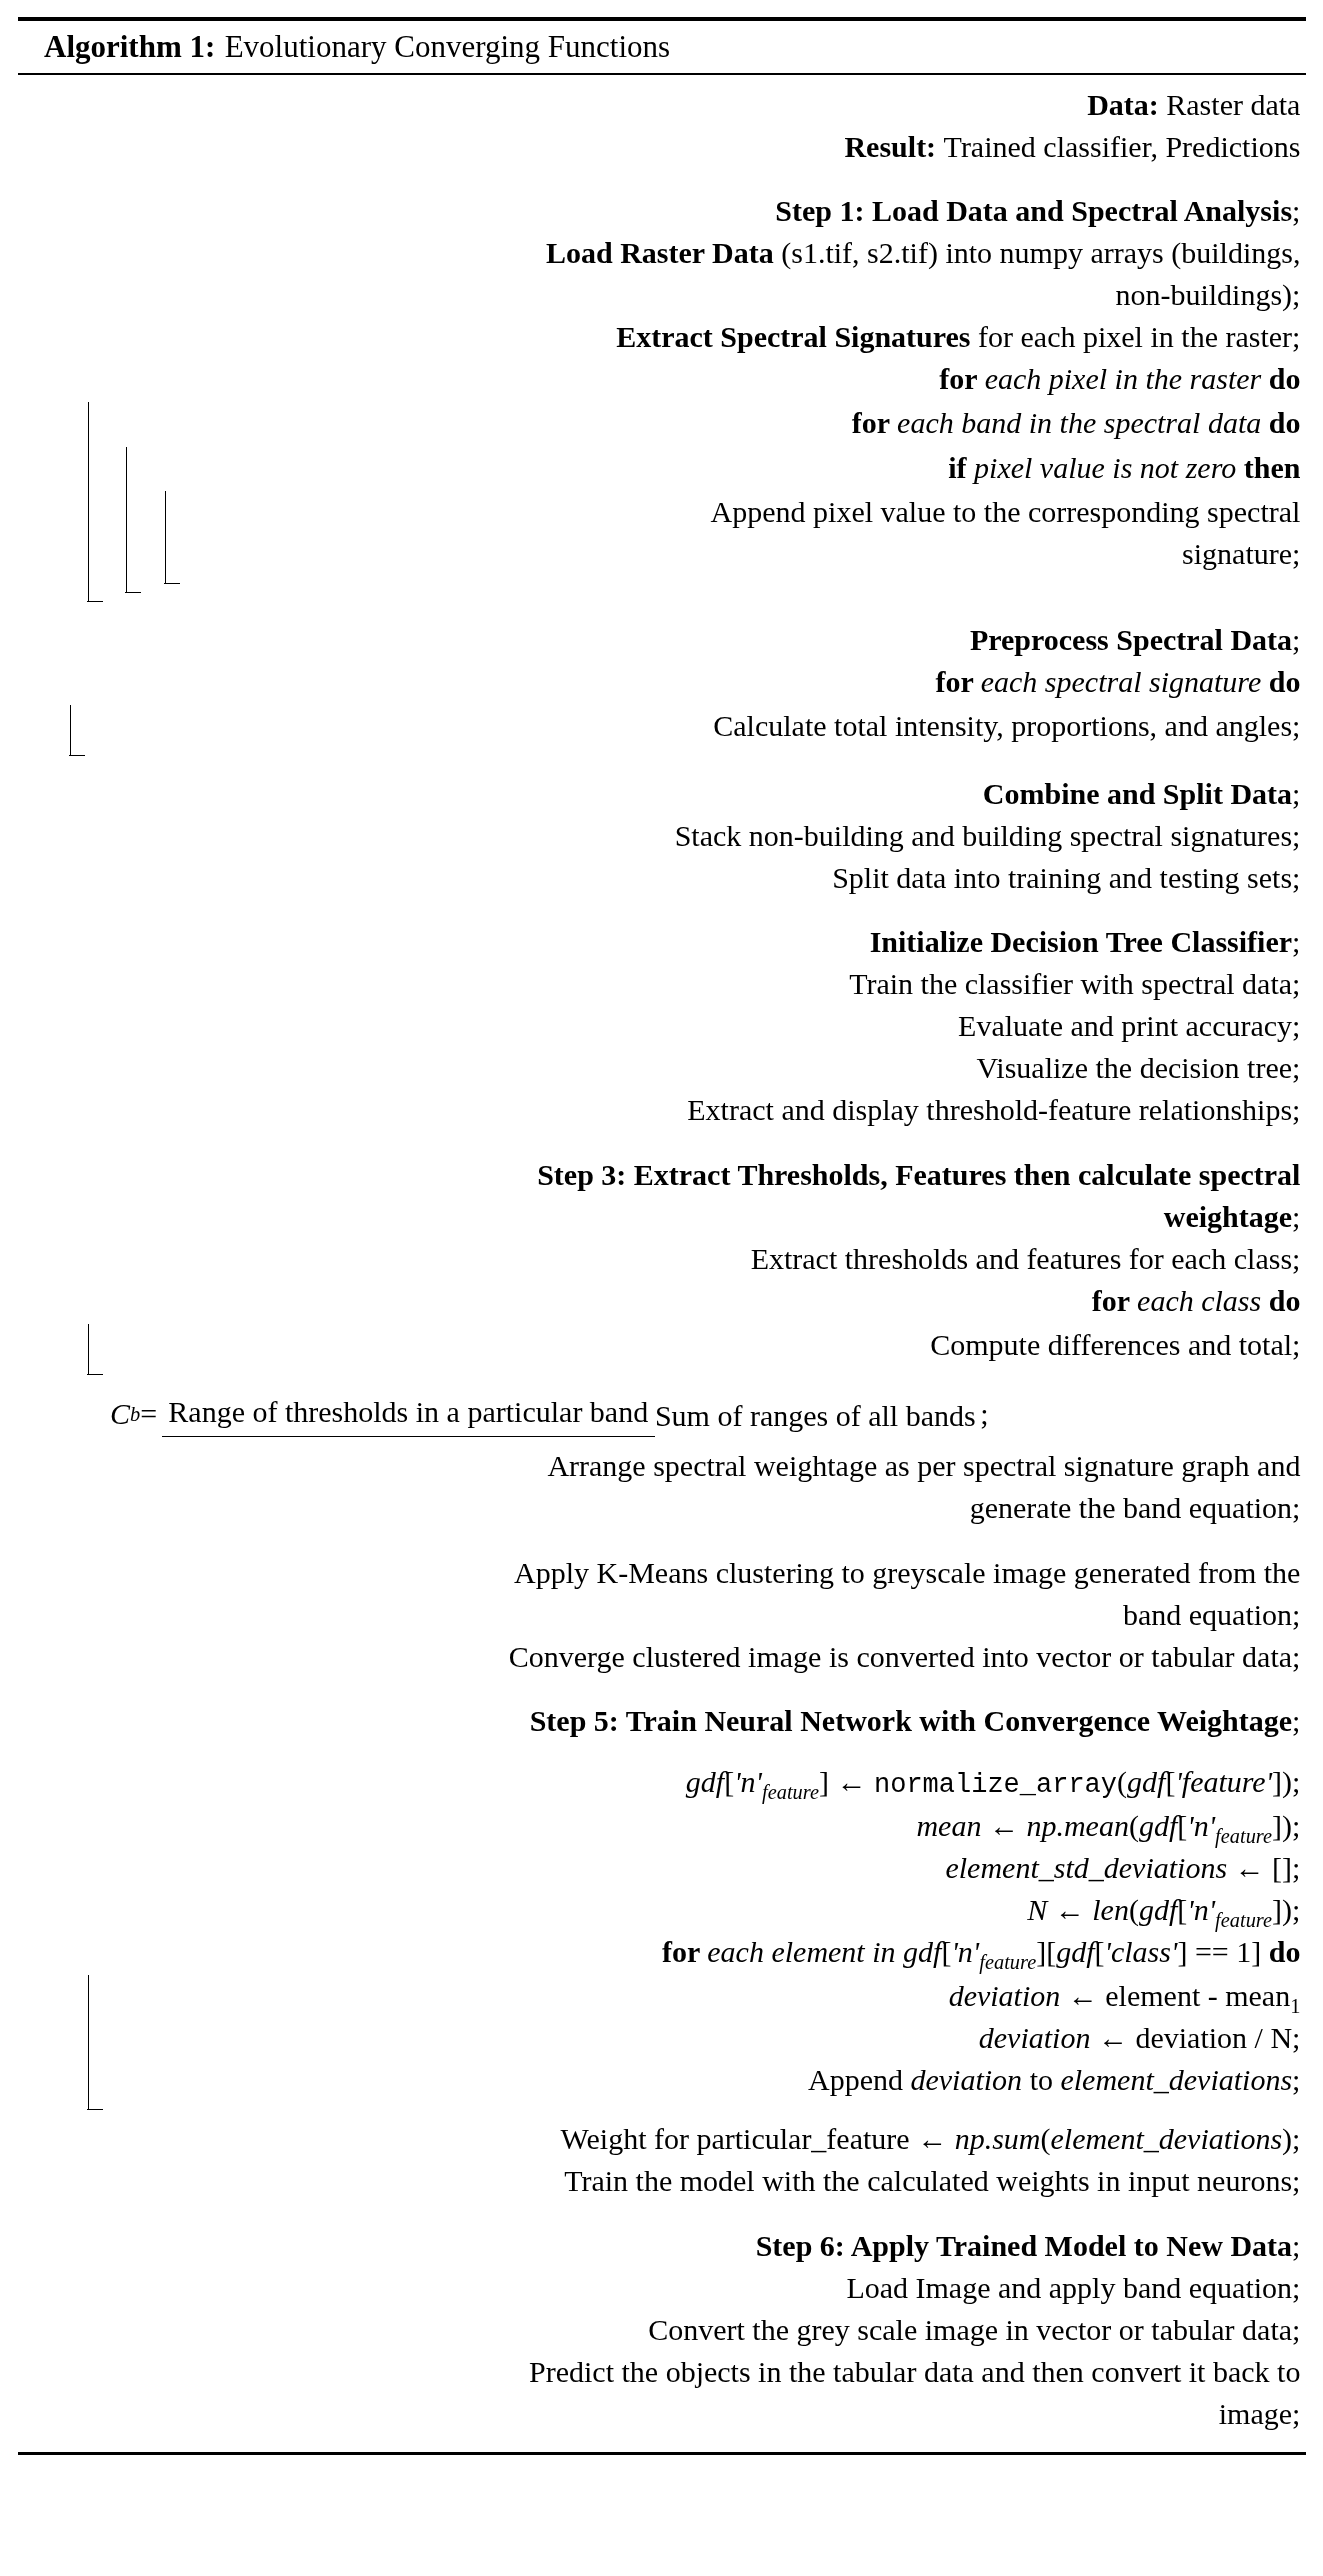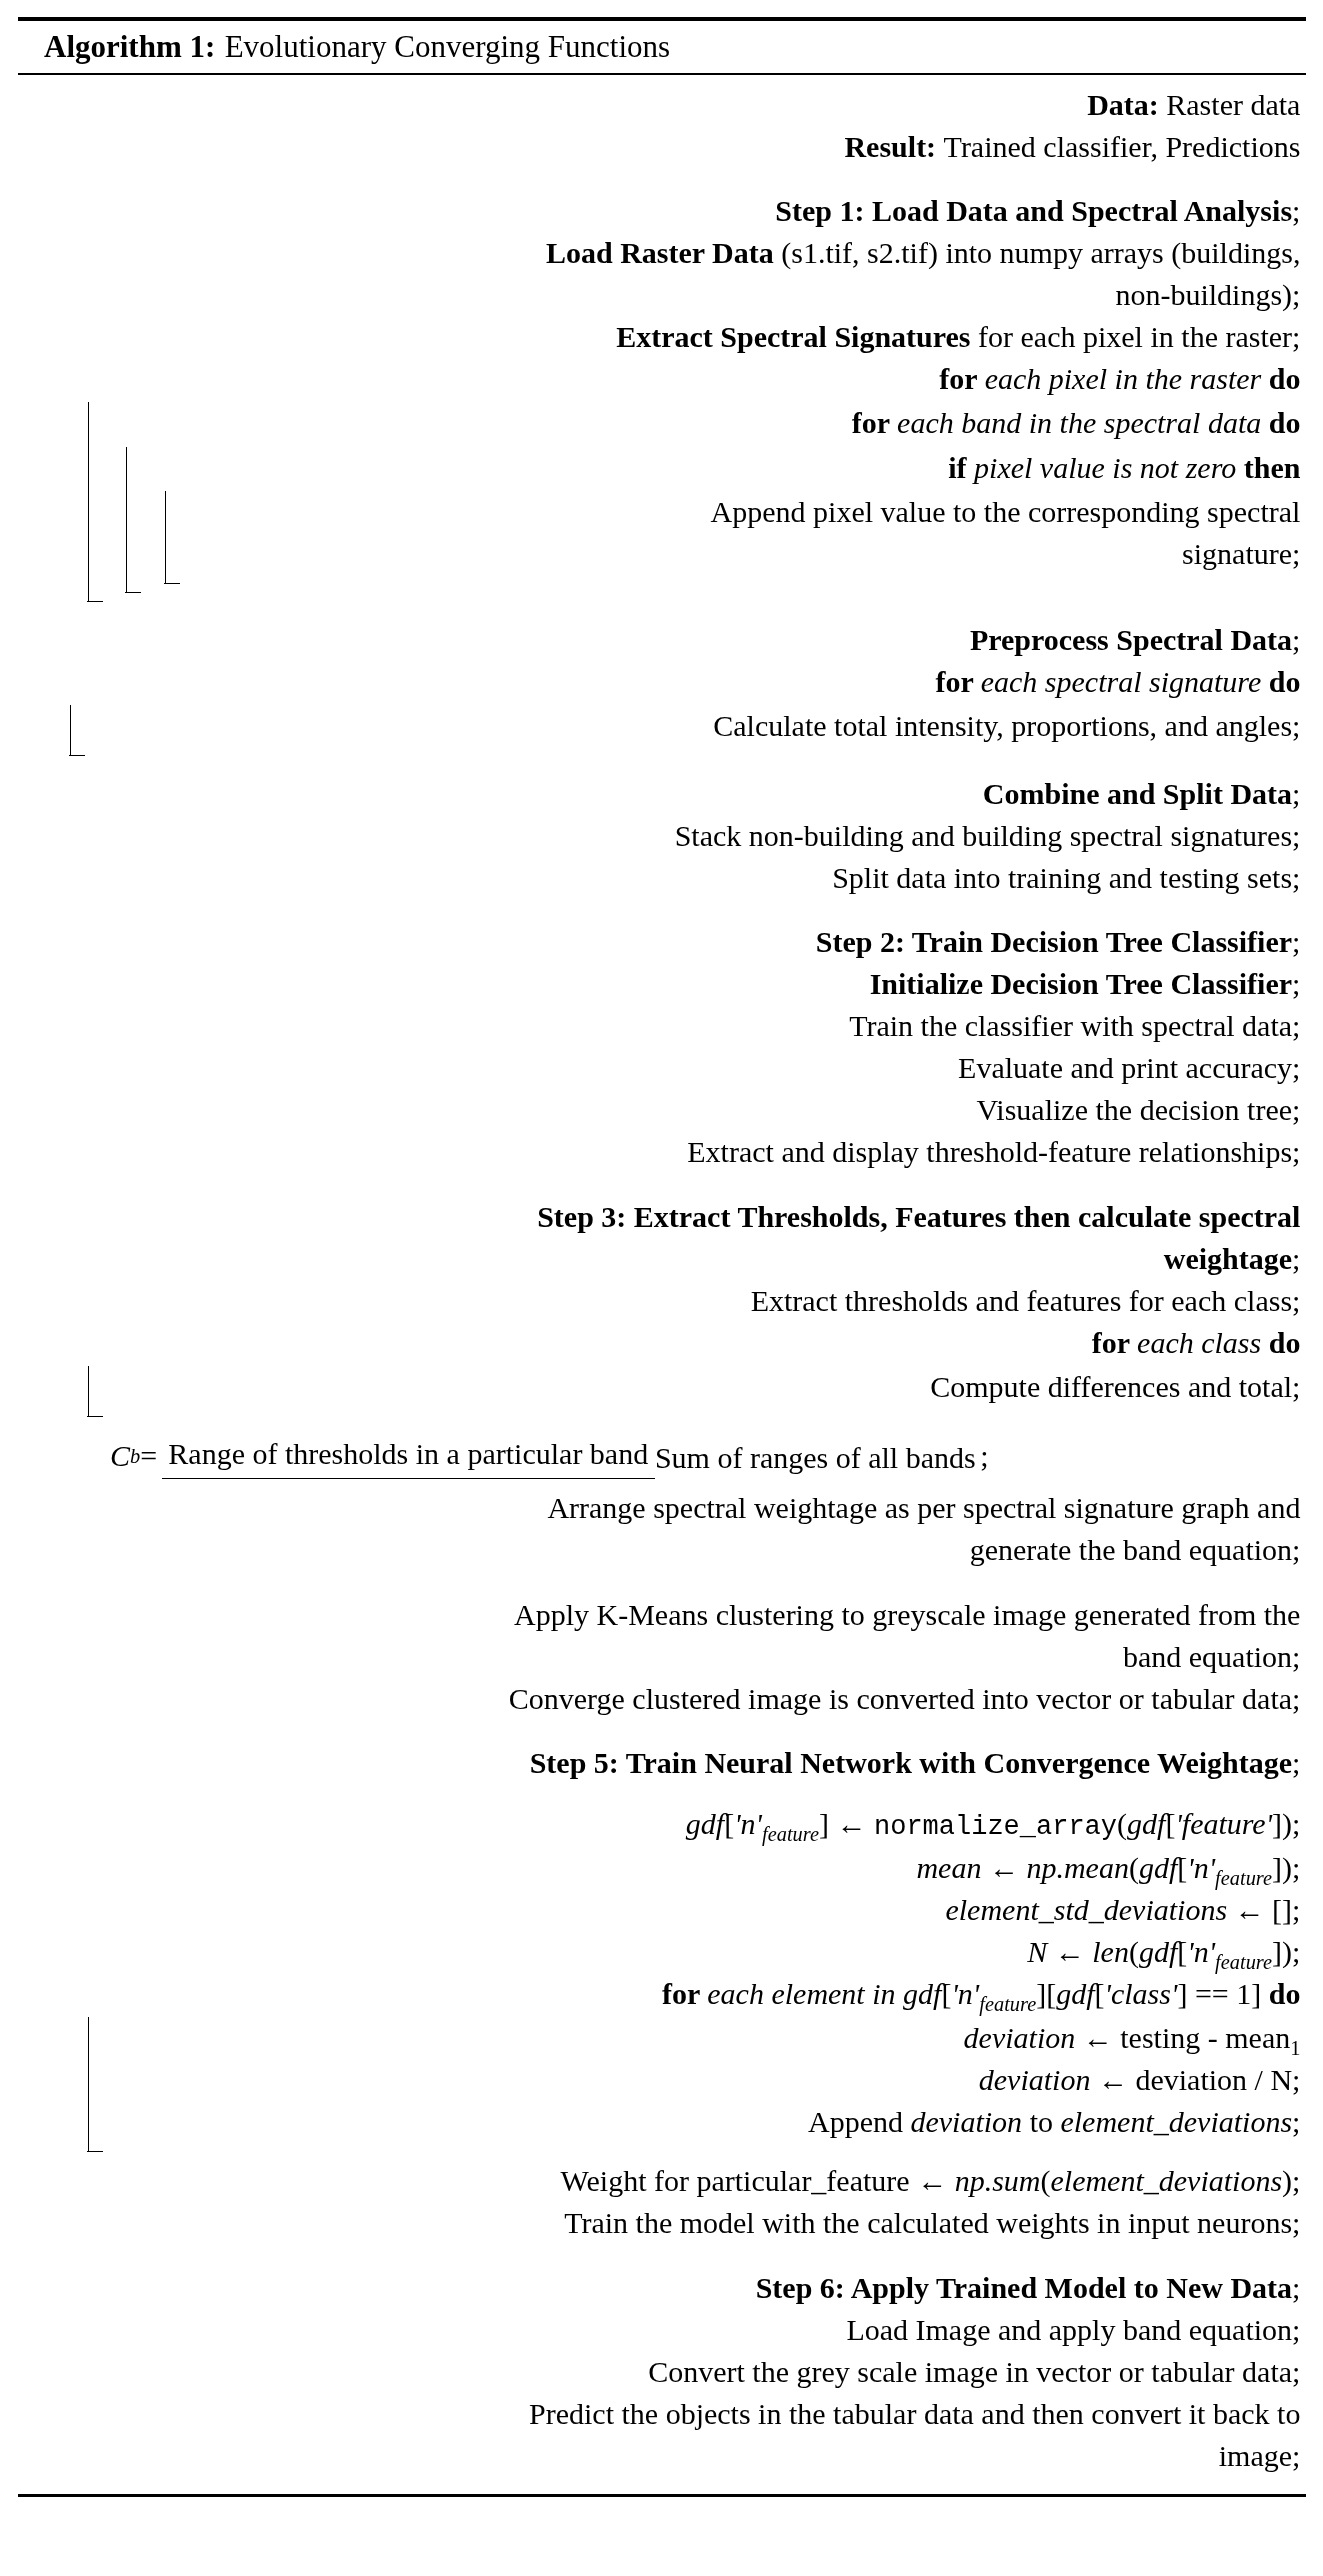--- a/index.html
+++ b/index.html
@@ -93,21 +93,20 @@
       <div class="line" style="margin-left: 37px;"><span class="seg b">Preprocess Spectral Data</span><span class="seg">;</span></div>
       <div class="line" style="margin-left: 37px;"><span class="seg b">for </span><span class="seg i">each spectral signature </span><span class="seg b">do</span></div>
       <div class="block" style="margin-left: 1px;">
         <div class="line" style="margin-left: 0px;"><span class="seg">Calculate total intensity, proportions, and angles;</span></div>
       </div>
       <div style="height: 17px;"></div>
       <div class="line" style="margin-left: 37px;"><span class="seg b">Combine and Split Data</span><span class="seg">;</span></div>
       <div class="line" style="margin-left: 37px;"><span class="seg">Stack non-building and building spectral signatures;</span></div>
       <div class="line" style="margin-left: 37px;"><span class="seg">Split data into training and testing sets;</span></div>
       <div style="height: 22.5px;"></div>
-      <div class="line" style="margin-left: 0px;"><span class="seg b">Step 2: Train Decision Tree Classifier</span><span class="seg">;</span></div>
       <div class="line" style="margin-left: 37px;"><span class="seg b">Initialize Decision Tree Classifier</span><span class="seg">;</span></div>
       <div class="line" style="margin-left: 37px;"><span class="seg">Train the classifier with spectral data;</span></div>
       <div class="line" style="margin-left: 37px;"><span class="seg">Evaluate and print accuracy;</span></div>
       <div class="line" style="margin-left: 37px;"><span class="seg">Visualize the decision tree;</span></div>
       <div class="line" style="margin-left: 37px;"><span class="seg">Extract and display threshold-feature relationships;</span></div>
       <div style="height: 22.5px;"></div>
       <div class="line" style="margin-left: 17px;"><span class="seg b">Step 3: Extract Thresholds, Features then calculate spectral</span></div>
       <div class="line" style="margin-left: 9.3px;"><span class="seg b">weightage</span><span class="seg">;</span></div>
       <div class="line" style="margin-left: 37px;"><span class="seg">Extract thresholds and features for each class;</span></div>
       <div class="line" style="margin-left: 37px;"><span class="seg b">for </span><span class="seg i">each class </span><span class="seg b">do</span></div>
@@ -133,21 +132,21 @@
       <div class="line" style="margin-left: 37px;"><span class="seg">Converge clustered image is converted into vector or tabular data;</span></div>
       <div style="height: 22.5px;"></div>
       <div class="line" style="margin-left: 0px;"><span class="seg b">Step 5: Train Neural Network with Convergence Weightage</span><span class="seg">;</span></div>
       <div style="height: 19px;"></div>
       <div class="line" style="margin-left: 74px;"><span class="seg i">gdf</span><span class="seg">[</span><span class="seg i">'n'</span><sub class="seg i">feature</sub><span class="seg">] ← </span><span class="seg m">normalize_array</span><span class="seg">(</span><span class="seg i">gdf</span><span class="seg">[</span><span class="seg i">'feature'</span><span class="seg">]);</span></div>
       <div class="line" style="margin-left: 74px;"><span class="seg i">mean</span><span class="seg"> ← </span><span class="seg i">np.mean</span><span class="seg">(</span><span class="seg i">gdf</span><span class="seg">[</span><span class="seg i">'n'</span><sub class="seg i">feature</sub><span class="seg">]);</span></div>
       <div class="line" style="margin-left: 74px;"><span class="seg i">element_std_deviations</span><span class="seg"> ← [];</span></div>
       <div class="line" style="margin-left: 74px;"><span class="seg i">N</span><span class="seg"> ← </span><span class="seg i">len</span><span class="seg">(</span><span class="seg i">gdf</span><span class="seg">[</span><span class="seg i">'n'</span><sub class="seg i">feature</sub><span class="seg">]);</span></div>
       <div class="line" style="margin-left: 37px;"><span class="seg b">for </span><span class="seg i">each element in gdf</span><span class="seg">[</span><span class="seg i">'n'</span><sub class="seg i">feature</sub><span class="seg">][</span><span class="seg i">gdf</span><span class="seg">[</span><span class="seg i">'class'</span><span class="seg">] == 1] </span><span class="seg b">do</span></div>
       <div class="block" style="margin-left: 18.5px;">
-        <div class="line" style="margin-left: 0px;"><span class="seg i">deviation</span><span class="seg"> ← testing - mean</span><sub class="seg">1</sub></div>
+        <div class="line" style="margin-left: 0px;"><span class="seg i">deviation</span><span class="seg"> ← element - mean</span><sub class="seg">1</sub></div>
         <div class="line" style="margin-left: 0px;"><span class="seg i">deviation</span><span class="seg"> ← deviation / N;</span></div>
         <div class="line" style="margin-left: 0px;"><span class="seg">Append </span><span class="seg i">deviation</span><span class="seg"> to </span><span class="seg i">element_deviations</span><span class="seg">;</span></div>
       </div>
       <div style="height: 7.9px;"></div>
       <div class="line" style="margin-left: 37px;"><span class="seg">Weight for particular_feature ← </span><span class="seg i">np.sum</span><span class="seg">(</span><span class="seg i">element_deviations</span><span class="seg">);</span></div>
       <div class="line" style="margin-left: 74px;"><span class="seg">Train the model with the calculated weights in input neurons;</span></div>
       <div style="height: 22.5px;"></div>
       <div class="line" style="margin-left: 0px;"><span class="seg b">Step 6: Apply Trained Model to New Data</span><span class="seg">;</span></div>
       <div class="line" style="margin-left: 37px;"><span class="seg">Load Image and apply band equation;</span></div>
       <div class="line" style="margin-left: 37px;"><span class="seg">Convert the grey scale image in vector or tabular data;</span></div>

